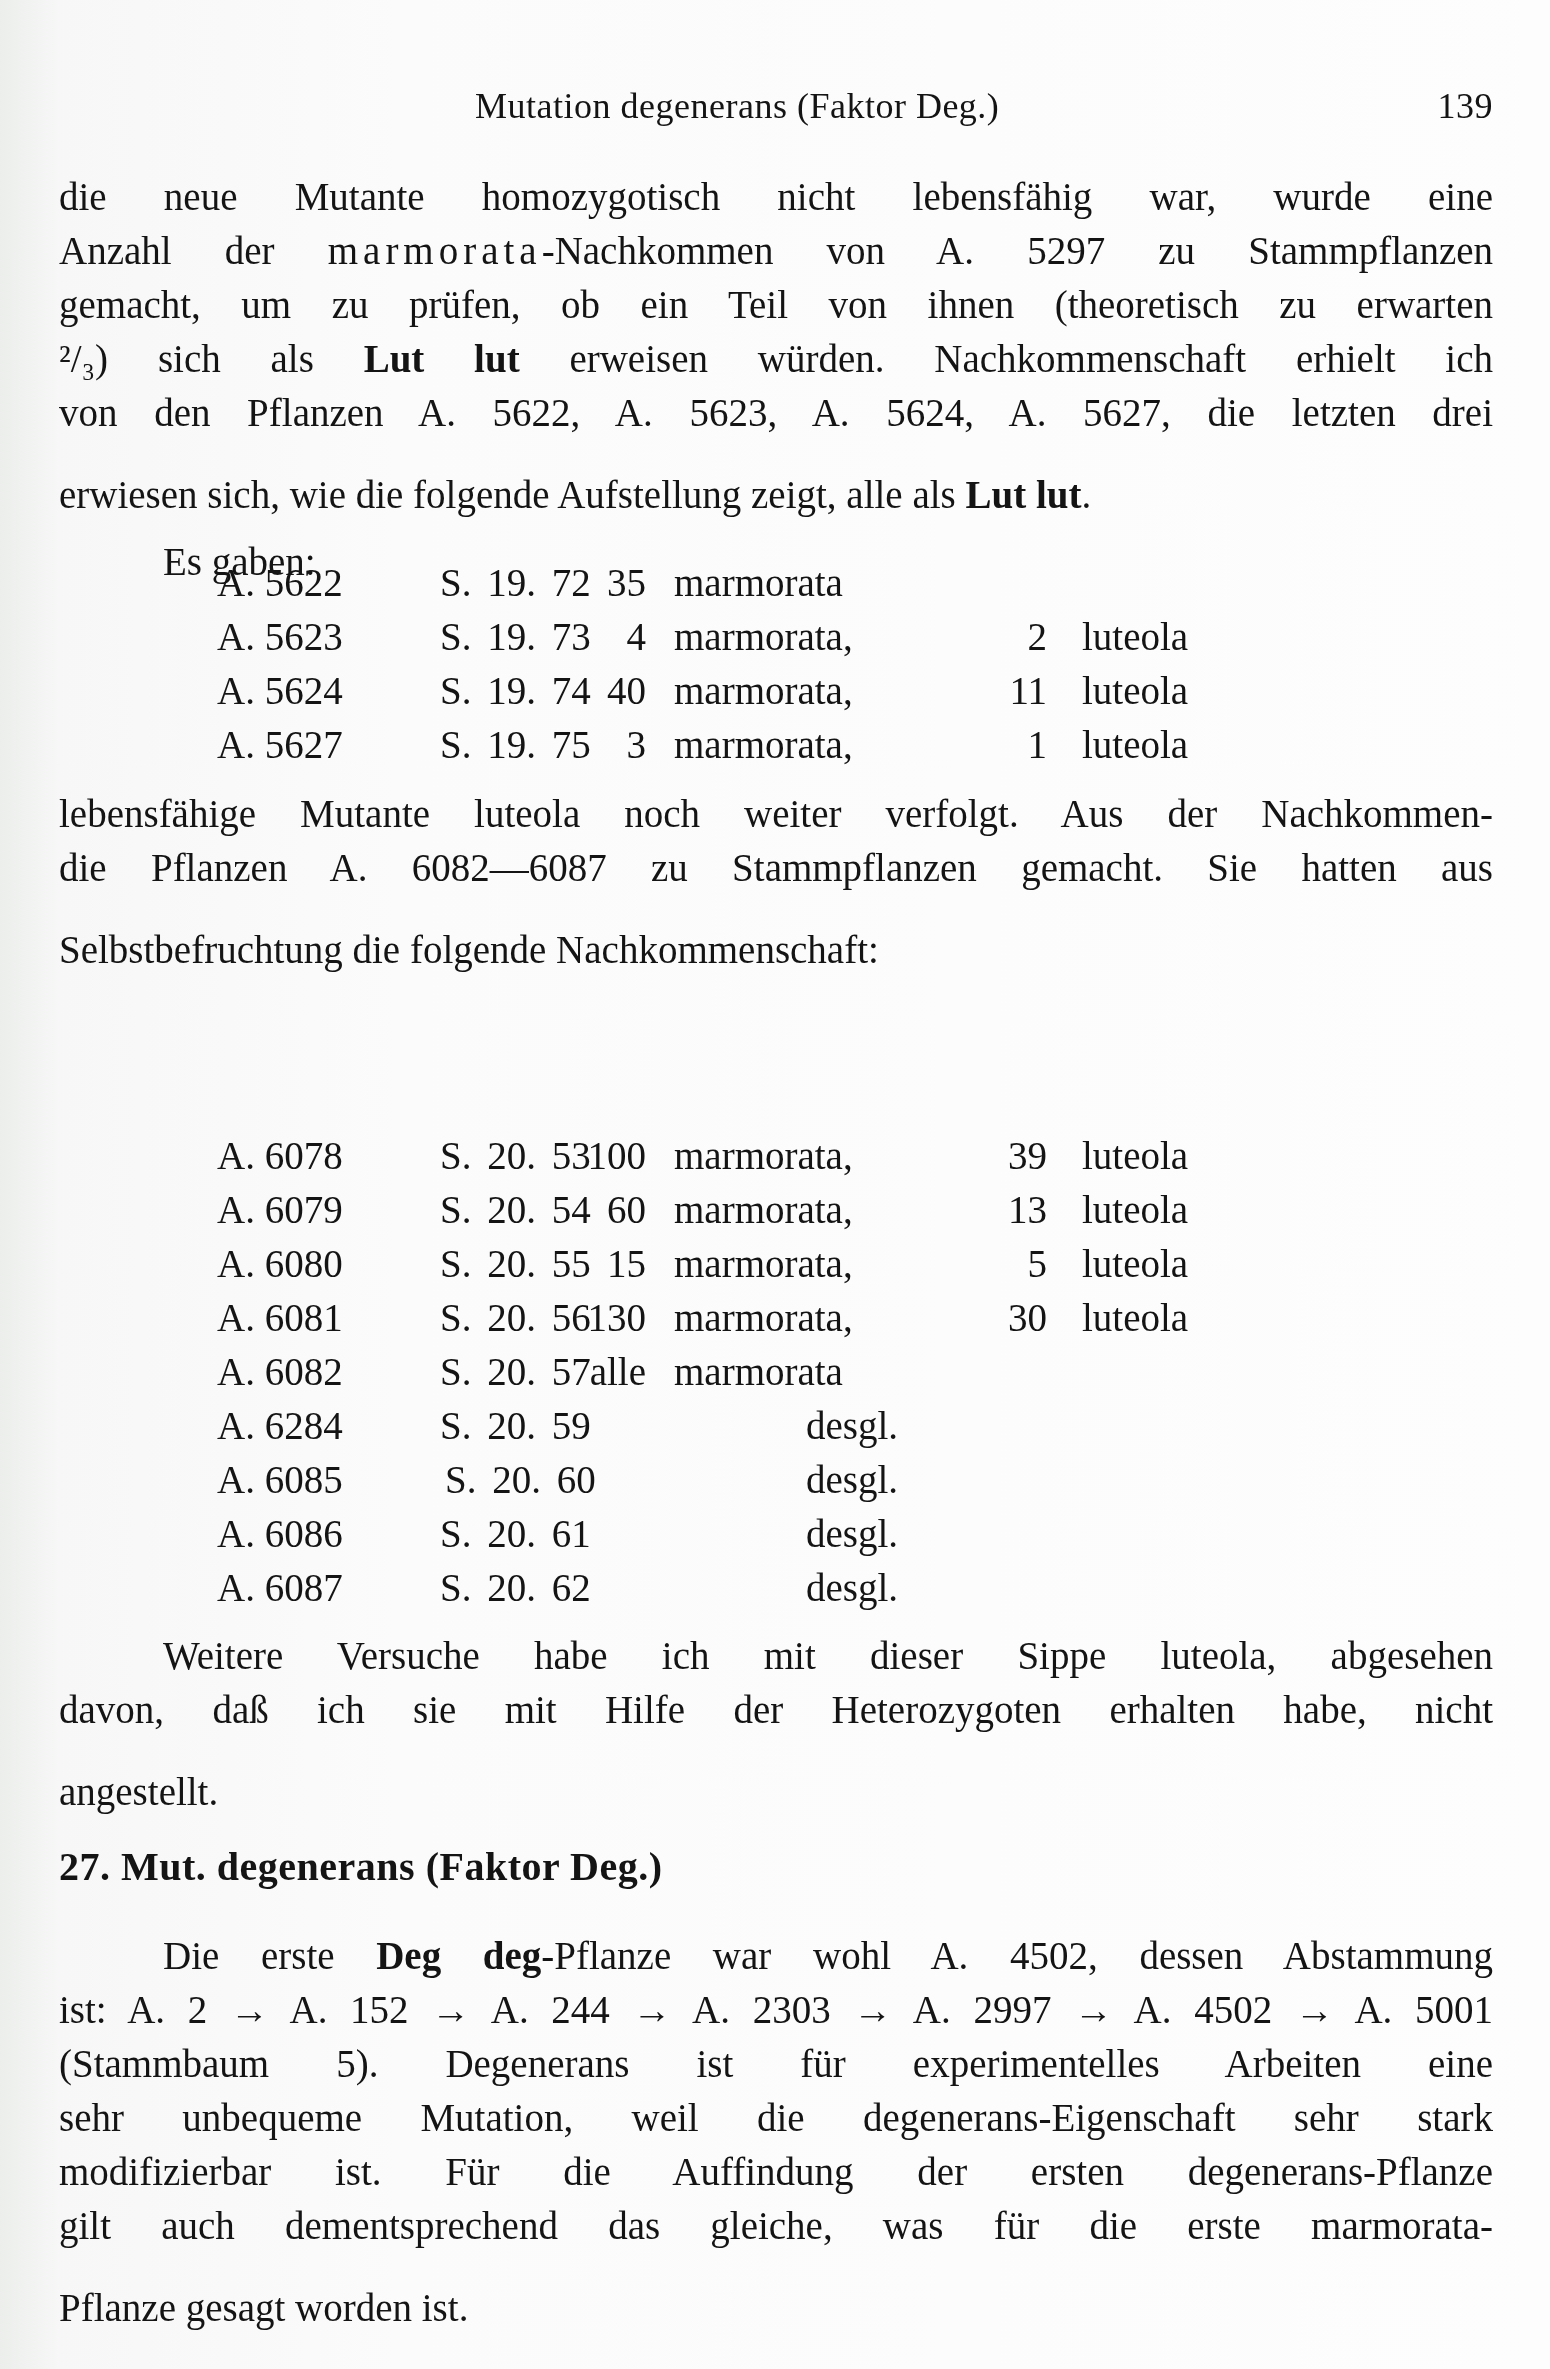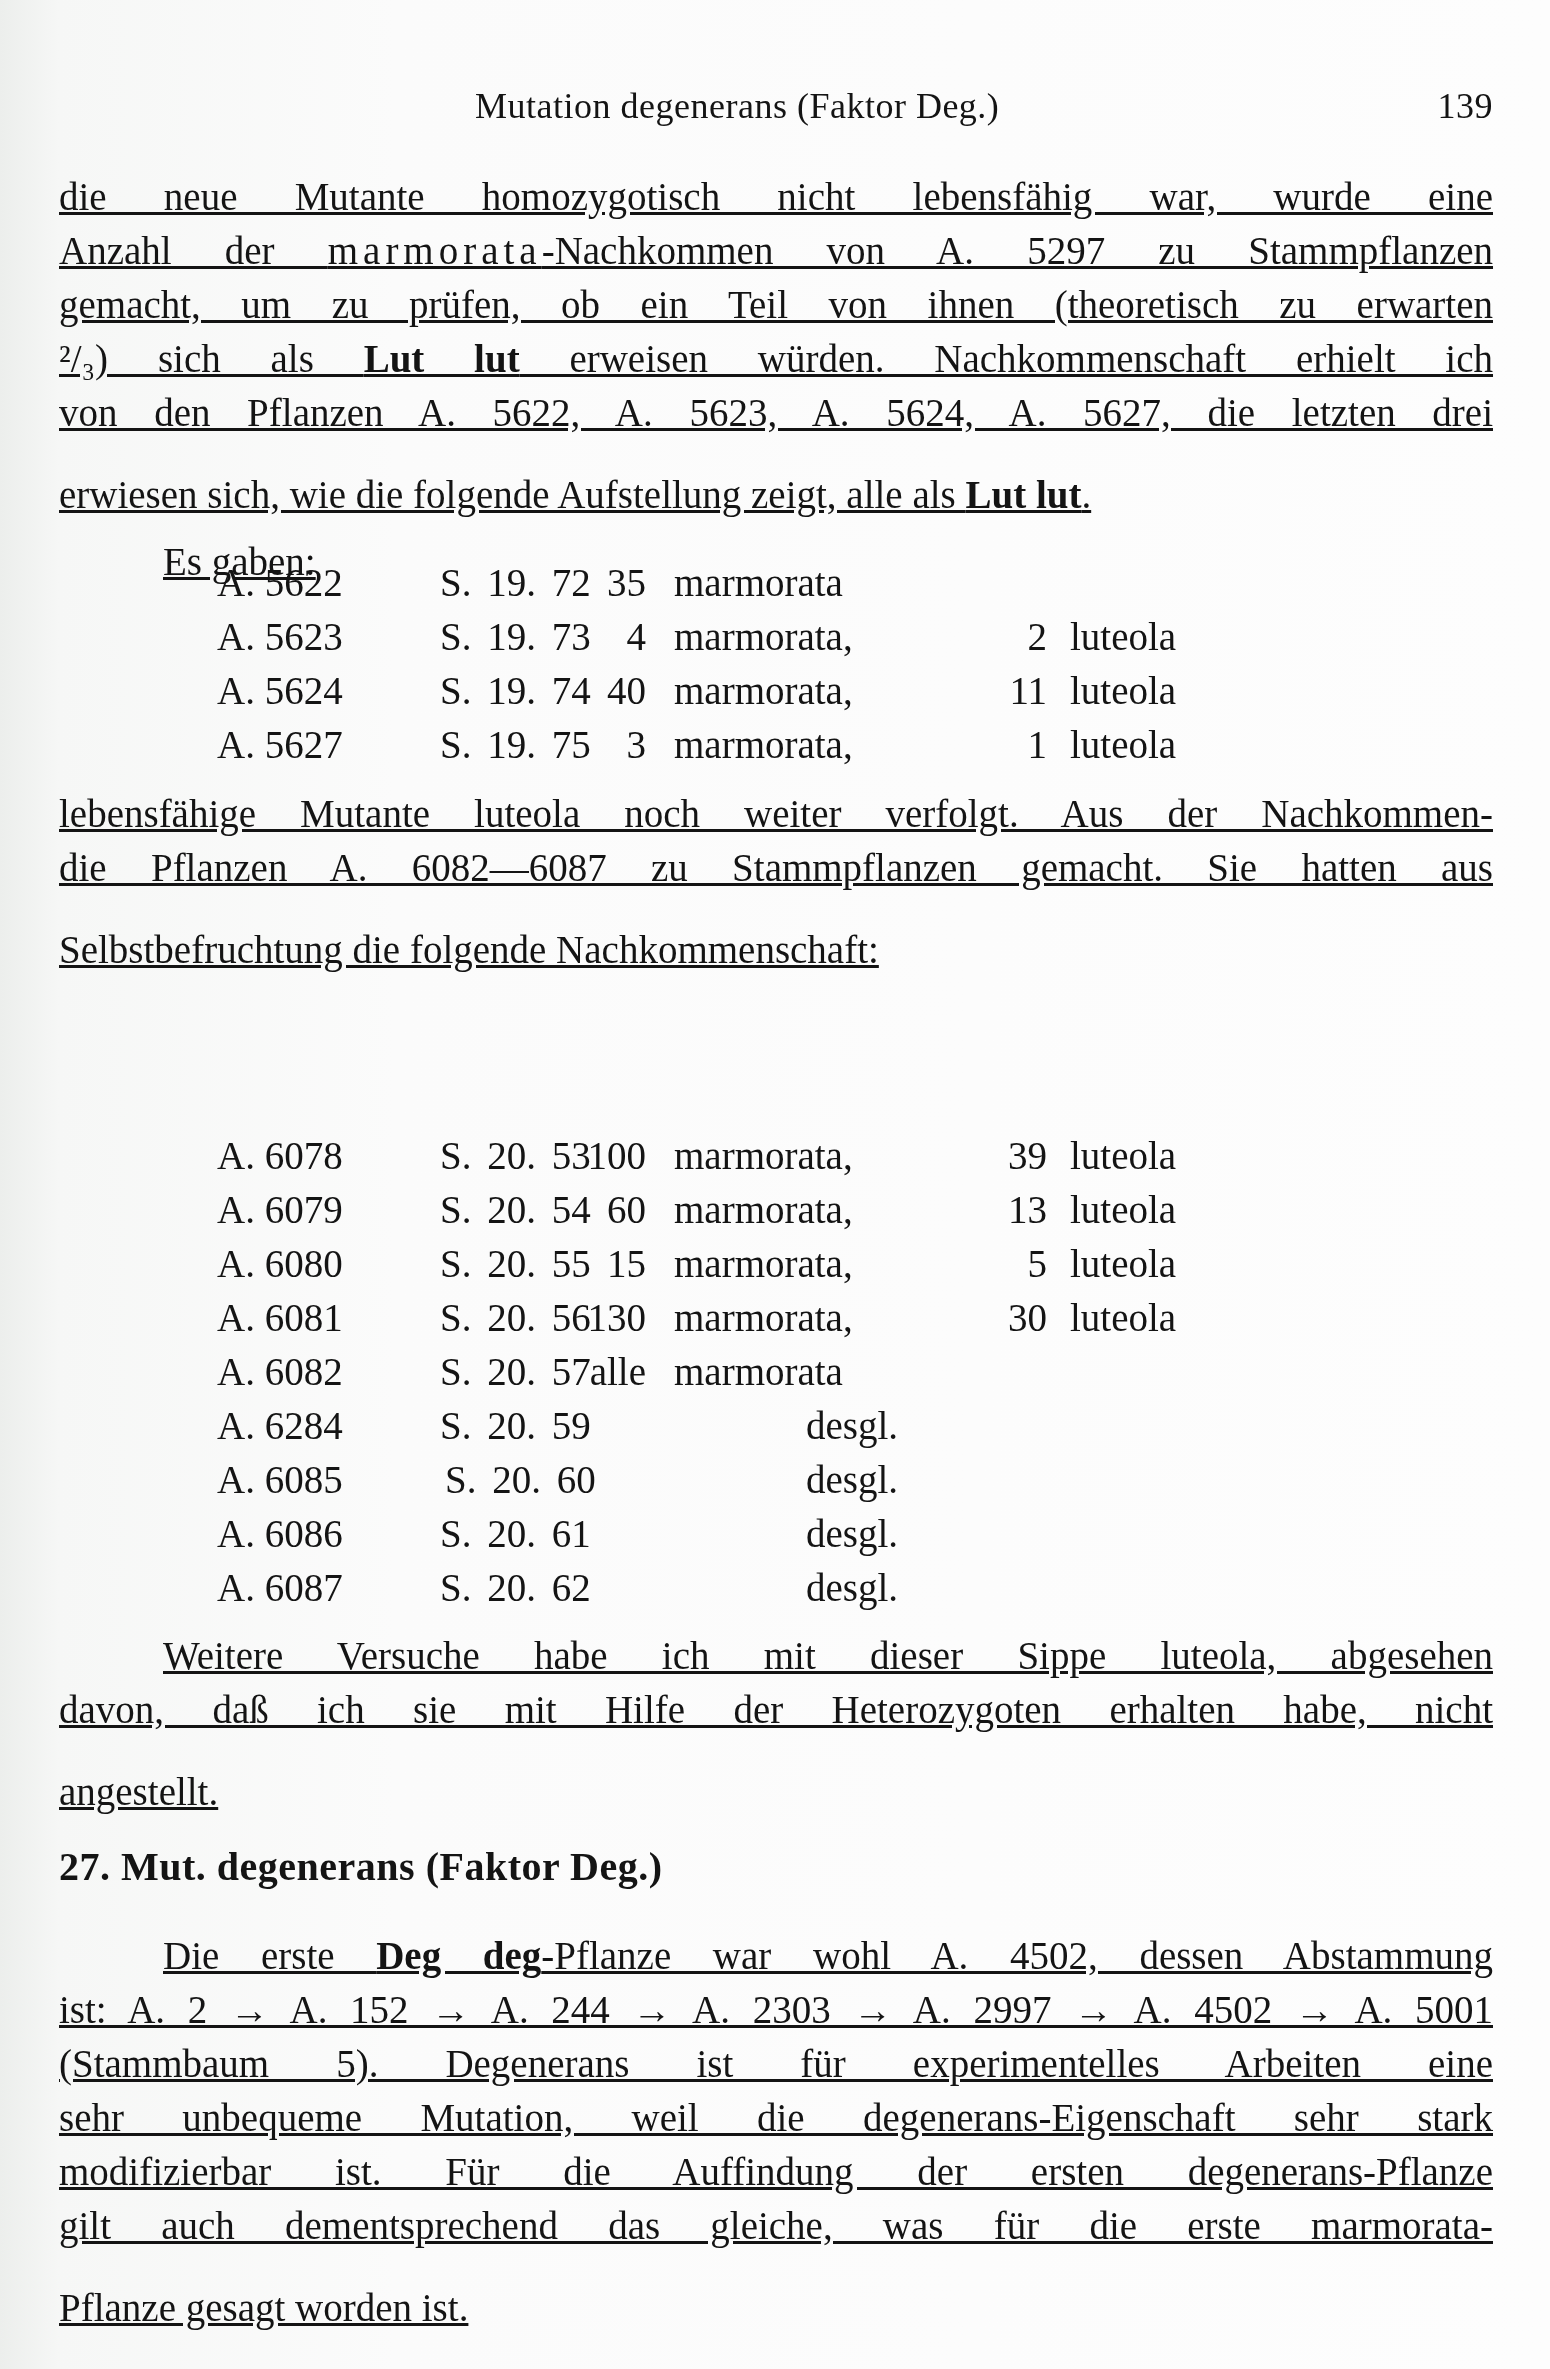--- a/index.html
+++ b/index.html
@@ -16,33 +16,33 @@
     position: absolute; top: 77px; left: 0; width: 1434px; height: 50px;
     font-size: 36px; letter-spacing: 0.5px;
   }
   .running-head .title { position: absolute; left: 416px; top: 8px; }
   .running-head .pageno { position: absolute; right: 0; top: 8px; }
   .para {
     position: absolute; left: 0; width: 1434px;
     font-size: 39px; line-height: 54px; text-align: justify;
     text-align-last: left;
   }
-  .para .line { display: block; height: 54px; text-align: justify; text-align-last: justify; white-space: nowrap; text-decoration: underline; }
+  .para .line { display: block; height: 54px; text-align: justify; text-align-last: justify; white-space: nowrap; }
   .para .line.last { text-align-last: left; margin-top: 28px; }
   .indent { padding-left: 104px; }
   b { font-weight: bold; }
   .spaced { letter-spacing: 5px; }
   .tbl { position: absolute; font-size: 39px; line-height: 54px; }
   .tbl .row { position: relative; height: 54px; white-space: nowrap; }
   .tbl .c1 { position: absolute; left: 0; }
   .tbl .c2 { position: absolute; }
   .tbl .c3 { position: absolute; text-align: right; }
   .tbl .c4 { position: absolute; }
   .tbl .c5 { position: absolute; text-align: right; }
-  .tbl .c6 { position: absolute; }
+  .tbl .c6 { position: absolute; margin-left: 12px; }
   .heading {
     position: absolute; left: 0; top: 1843px; font-size: 40px; font-weight: bold; letter-spacing: 0.5px;
   }
 </style>
 </head>
 <body>
 
 <div class="page">
 
   <div class="running-head">

